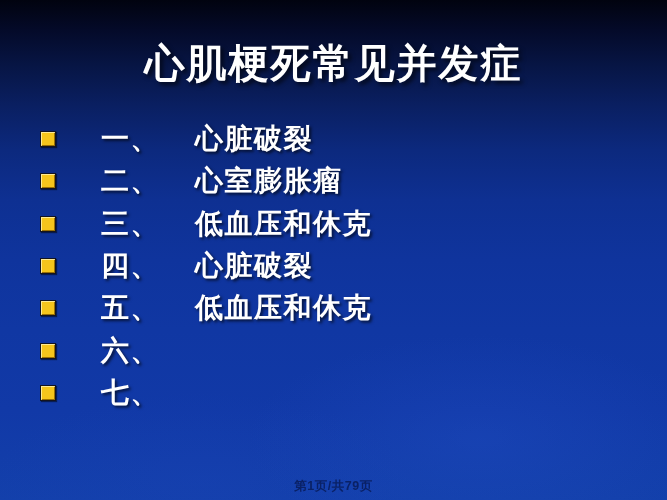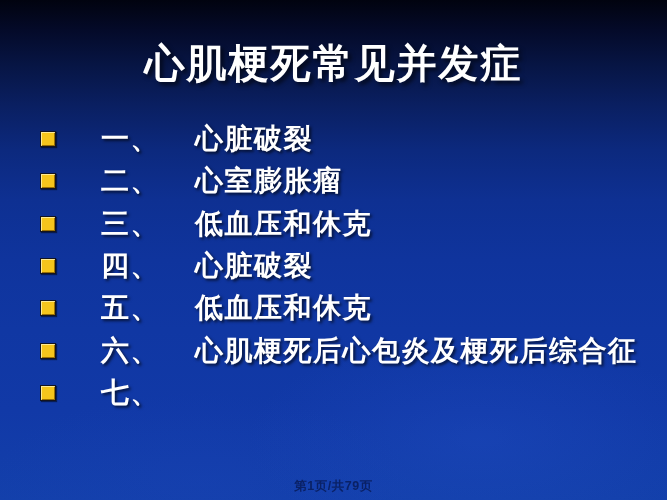--- a/index.html
+++ b/index.html
@@ -124,21 +124,20 @@
       <span class="bullet-text">心脏破裂</span>
     </li>
     <li>
       <span class="bullet-square"></span>
       <span class="bullet-num">五、</span>
       <span class="bullet-text">低血压和休克</span>
     </li>
     <li>
       <span class="bullet-square"></span>
       <span class="bullet-num">六、</span>
-      <span class="bullet-text">心肌梗死后心包炎及梗死后综合征</span>
     </li>
     <li>
       <span class="bullet-square"></span>
       <span class="bullet-num">七、</span>
     </li>
   </ul>
 
   <div class="slide-footer">第1页/共79页</div>
 
 </div>

